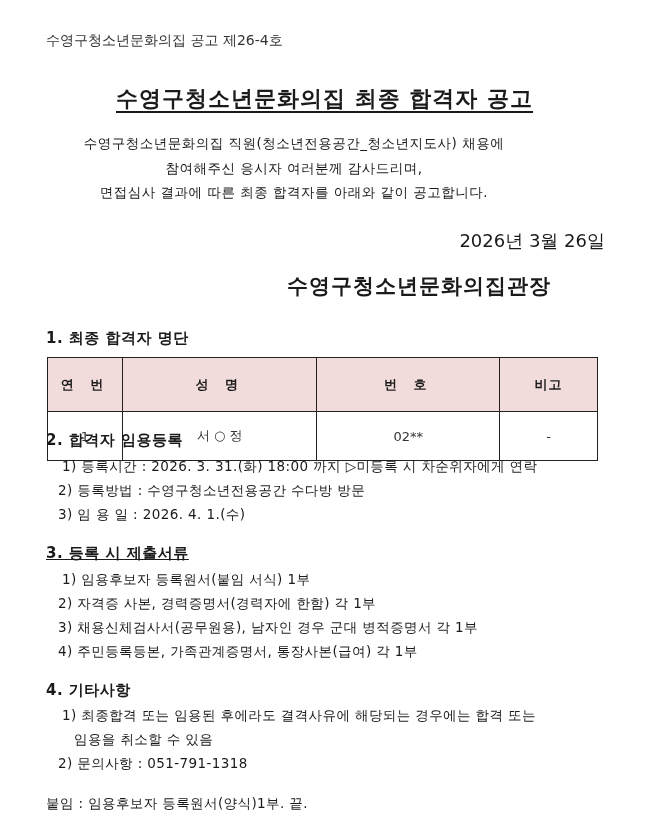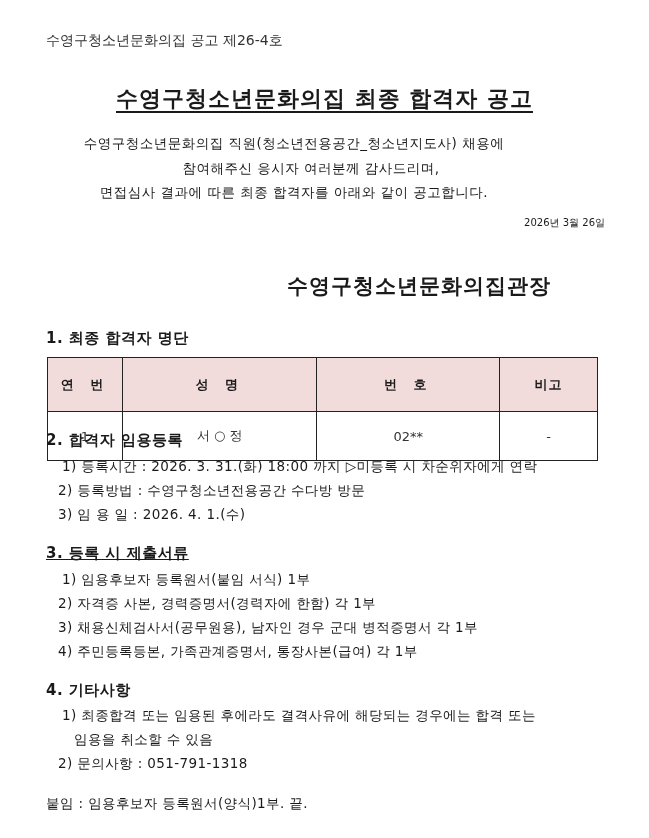--- a/index.html
+++ b/index.html
@@ -9,21 +9,21 @@
       color: #1a1a1a;
     }
     .abs { position: absolute; white-space: nowrap; }
     .doc-number { left: 46px; top: 32px; font-size: 14px; color: #333; }
     .title {
       left: 0; width: 649px; text-align: center; top: 84px;
       font-size: 22px; font-weight: bold; letter-spacing: 1px;
     }
     .title span { text-decoration: underline; text-underline-offset: 5px; text-decoration-thickness: 2px; }
     .intro { left: 0; width: 588px; text-align: center; font-size: 13.5px; letter-spacing: 0.5px; }
-    .date { right: 44px; top: 216px; font-size: 10px; }
+    .date { right: 44px; top: 229px; font-size: 18px; }
     .signer { left: 287px; top: 272px; font-size: 21px; font-weight: bold; letter-spacing: 1px; }
     .section-heading { left: 46px; font-size: 15px; font-weight: bold; letter-spacing: 0.5px; }
     .item { font-size: 13.5px; letter-spacing: 0.4px; }
     table.roster {
       position: absolute; left: 47px; top: 357px; width: 551px;
       border-collapse: collapse; font-size: 13px;
     }
     table.roster th, table.roster td {
       border: 1.5px solid #222; text-align: center; padding: 12px;
     }
@@ -33,21 +33,21 @@
     table.roster td { height: 24px; color: #333; }
   </style>
 </head>
 <body>
 
 <div class="abs doc-number">수영구청소년문화의집 공고 제26-4호</div>
 
 <div class="abs title"><span>수영구청소년문화의집 최종 합격자 공고</span></div>
 
 <div class="abs intro" style="top:135px;">수영구청소년문화의집 직원(청소년전용공간_청소년지도사) 채용에</div>
-<div class="abs intro" style="top:160px;padding-left:17px;">참여해주신 응시자 여러분께 감사드리며,</div>
+<div class="abs intro" style="top:160px;">참여해주신 응시자 여러분께 감사드리며,</div>
 <div class="abs intro" style="top:184px;">면접심사 결과에 따른 최종 합격자를 아래와 같이 공고합니다.</div>
 
 <div class="abs date">2026년 3월 26일</div>
 
 <div class="abs signer">수영구청소년문화의집관장</div>
 
 <div class="abs section-heading" style="top:329px;">1. 최종 합격자 명단</div>
 <table class="roster">
   <colgroup>
     <col style="width:75px">

